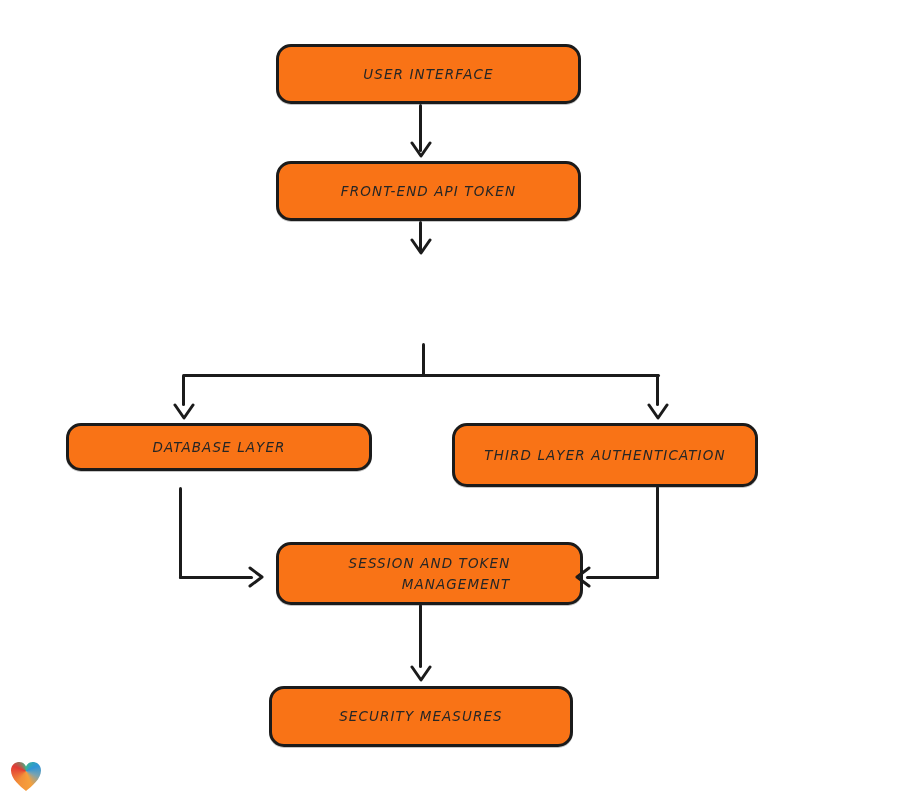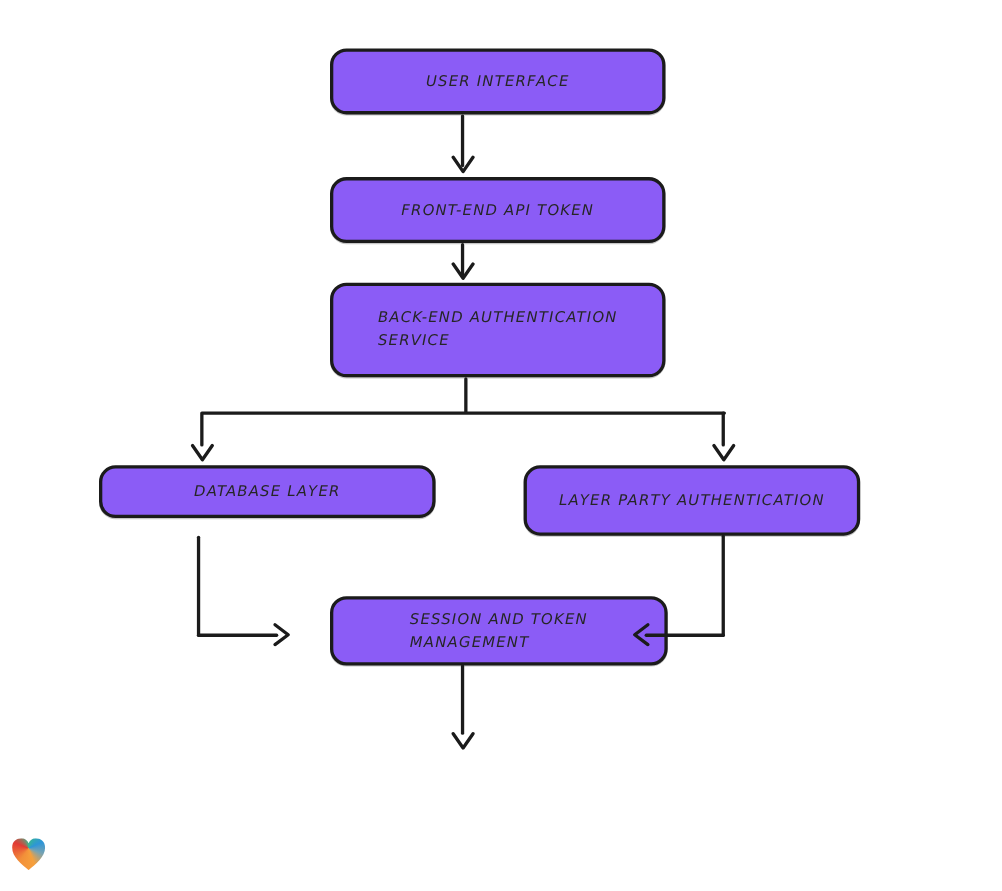--- a/index.html
+++ b/index.html
@@ -7,29 +7,28 @@
     position: relative;
     width: 911px;
     height: 810px;
     background: #ffffff;
     overflow: hidden;
     font-family: "DejaVu Sans", sans-serif;
   }
   .node {
     position: absolute;
     box-sizing: border-box;
-    background: #8b5cf6;
+    background: #f97316;
     border: 3px solid #1b1b1b;
     border-radius: 15px;
     display: flex;
     align-items: center;
     justify-content: center;
-    text-align: left;
+    text-align: right;
     box-shadow: 0 1px 0 rgba(27,27,27,0.25);
-    margin-left: 24px;
   }
   .node .label {
     font-family: "DejaVu Sans", sans-serif;
     font-style: italic;
     font-size: 13.5px;
     line-height: 1.55;
     letter-spacing: 1.1px;
     color: #262626;
     white-space: pre-line;
   }
@@ -65,38 +64,37 @@
 <div class="canvas">
 
   <div class="node" style="left:276px; top:44px; width:305px; height:60px;">
     <span class="label">USER INTERFACE</span>
   </div>
 
   <div class="node" style="left:276px; top:161px; width:305px; height:60px;">
     <span class="label">FRONT-END API TOKEN</span>
   </div>
 
-  <div class="node" style="left:276px; top:257px; width:305px; height:86px;">
-    <span class="label">BACK-END AUTHENTICATION
-SERVICE</span>
-  </div>
 
   <div class="node" style="left:66px; top:423px; width:306px; height:48px;">
     <span class="label">DATABASE LAYER</span>
   </div>
 
   <div class="node" style="left:452px; top:423px; width:306px; height:64px;">
-    <span class="label">LAYER PARTY AUTHENTICATION</span>
+    <span class="label">THIRD LAYER AUTHENTICATION</span>
   </div>
 
   <div class="node" style="left:276px; top:542px; width:307px; height:63px;">
     <span class="label">SESSION AND TOKEN
 MANAGEMENT</span>
   </div>
 
+  <div class="node" style="left:269px; top:686px; width:304px; height:61px;">
+    <span class="label">SECURITY MEASURES</span>
+  </div>
 
   <div class="line" style="left:419px; top:104px; width:3px; height:48px;"></div>
   <div class="arrow" style="left:410px; top:141px;">
     <svg width="22" height="18" viewBox="0 0 22 18">
       <polyline points="2,2 11,15 20,2" fill="none" stroke="#1b1b1b" stroke-width="3" stroke-linecap="round" stroke-linejoin="round"></polyline>
     </svg>
   </div>
 
   <div class="line" style="left:419px; top:221px; width:3px; height:30px;"></div>
   <div class="arrow" style="left:410px; top:238px;">

